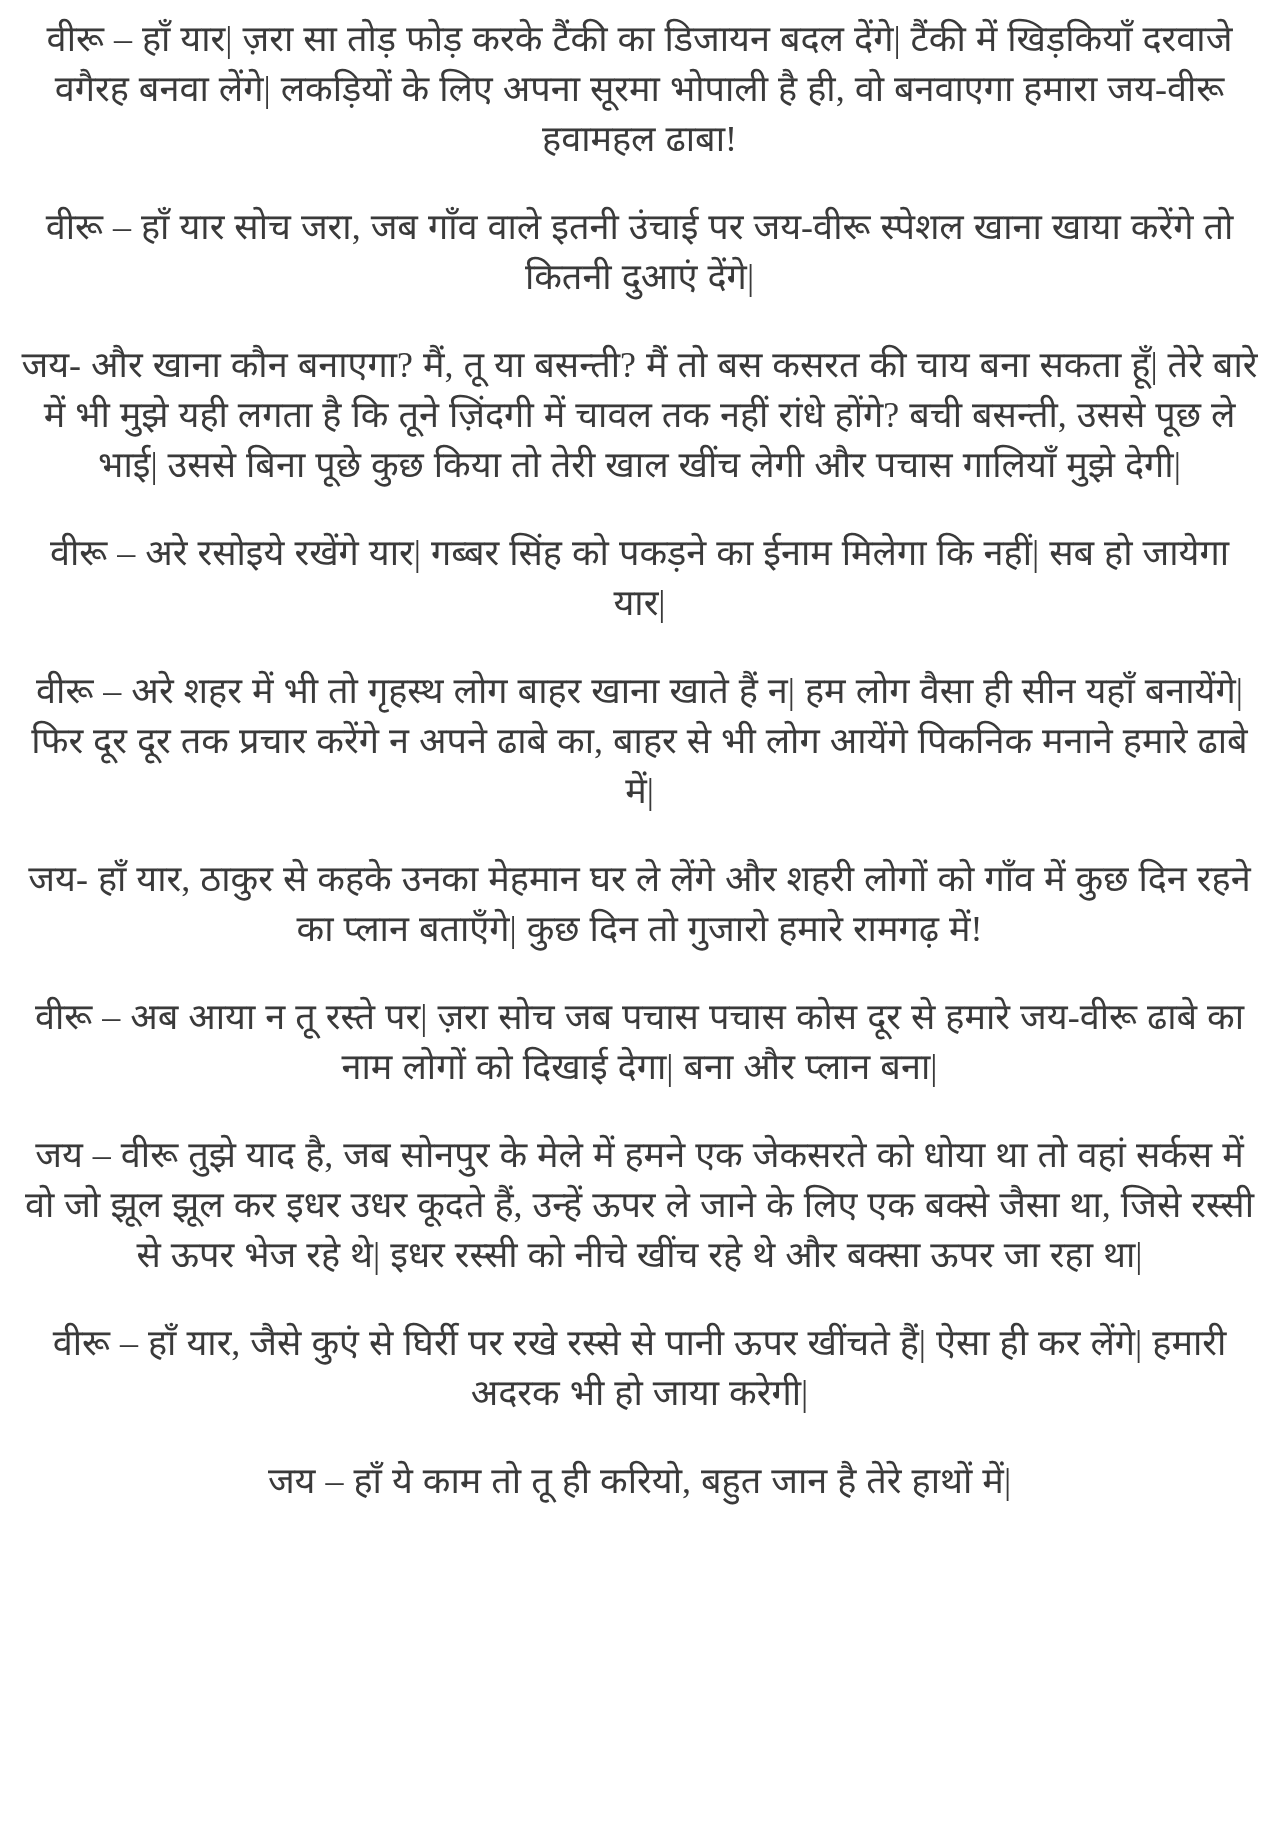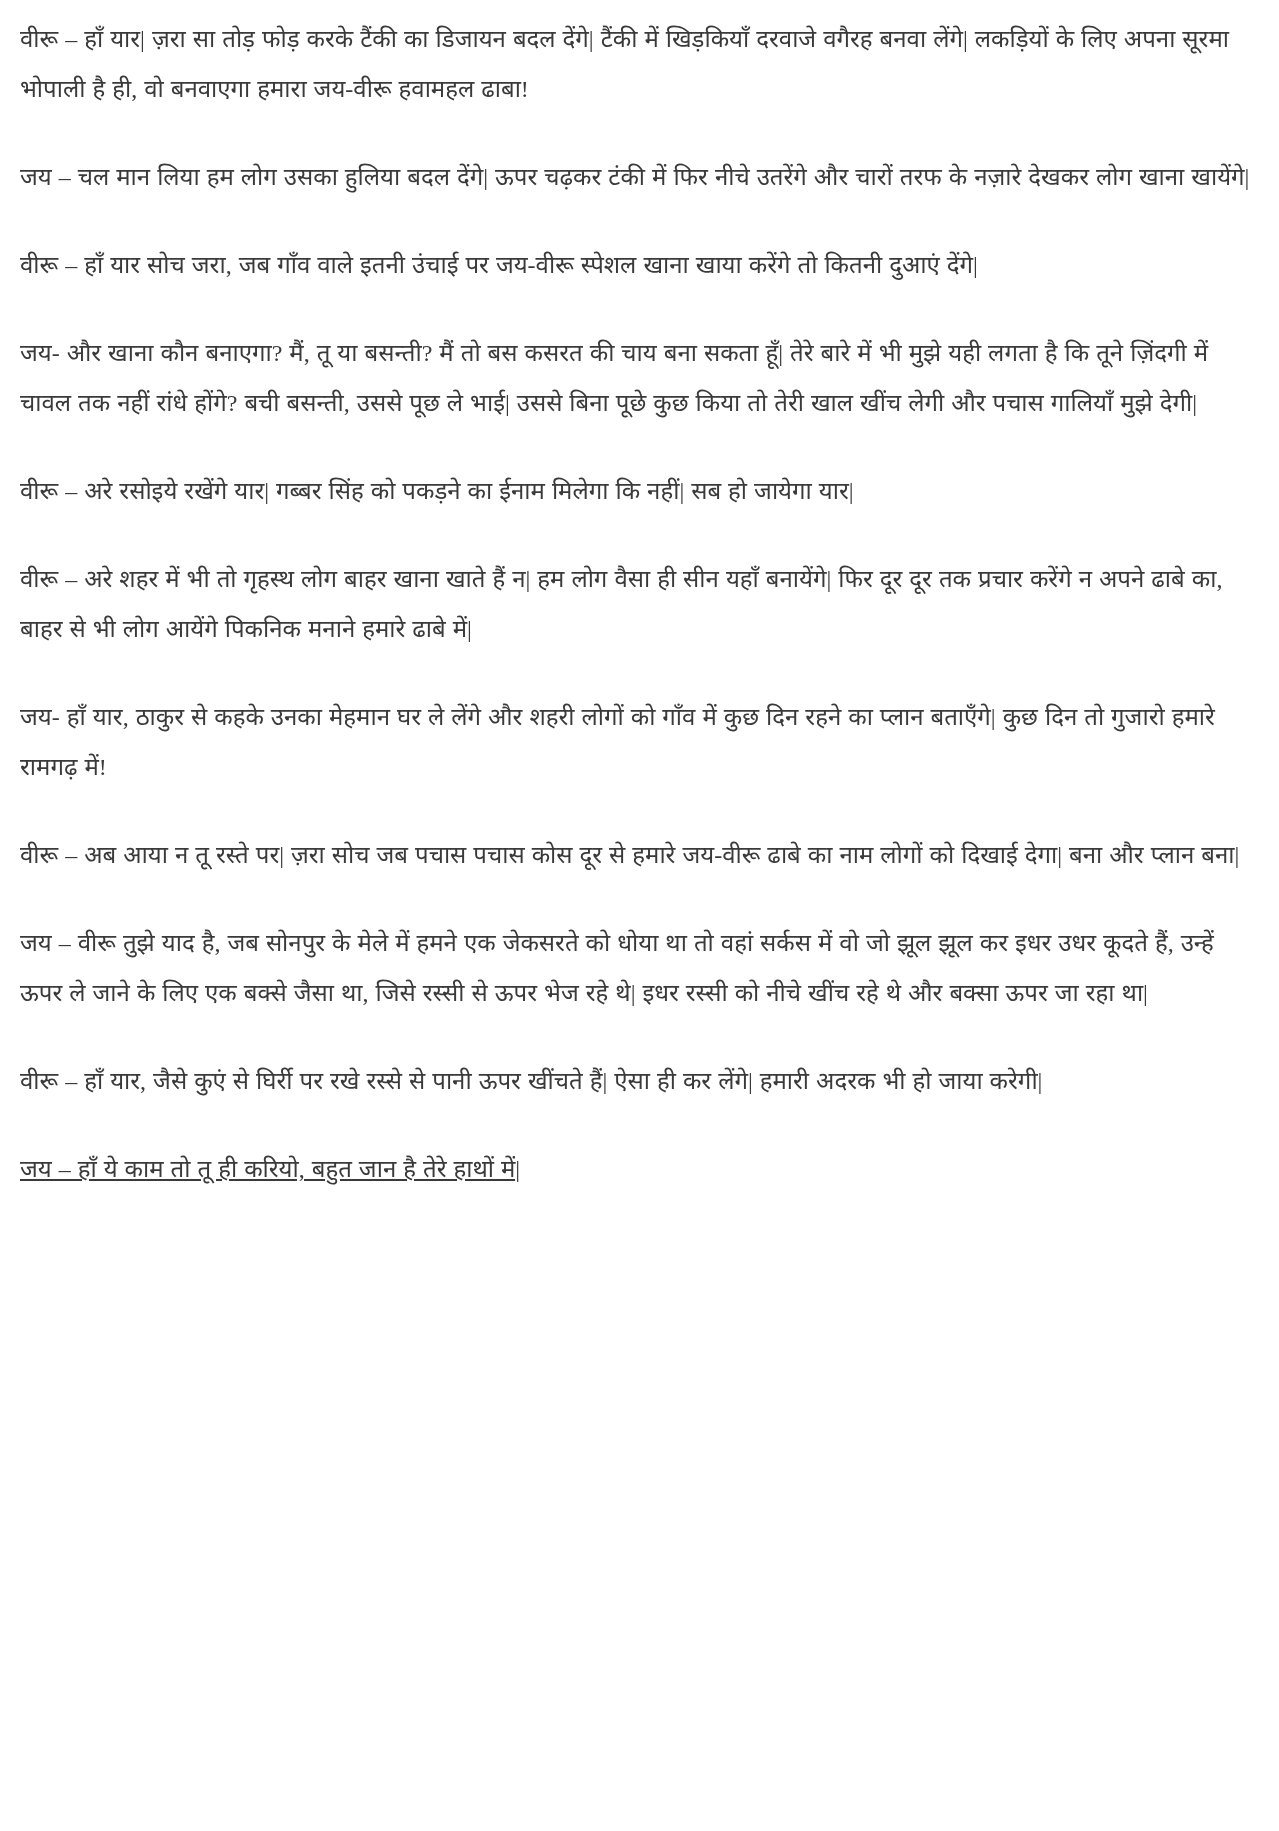--- a/index.html
+++ b/index.html
@@ -6,34 +6,33 @@
   html, body {
     background: #ffffff;
     width: 1279px;
   }
   body {
     font-family: "Liberation Serif", "DejaVu Sans", serif;
     color: #3a3a3a;
     padding: 14px 20px 20px 20px;
   }
   .doc p {
-    font-size: 24px;
+    font-size: 36px;
     line-height: 50px;
     margin: 0 0 38px 0;
-    text-align: left;
+    text-align: center;
     word-spacing: 1px;
   }
-  .doc p:last-child { margin-bottom: 0; text-decoration: underline; }
+  .doc p:last-child { margin-bottom: 0; }
 </style>
 </head>
 <body>
 
 <main class="doc">
   <p>वीरू – हाँ यार| ज़रा सा तोड़ फोड़ करके टैंकी का डिजायन बदल देंगे| टैंकी में खिड़कियाँ दरवाजे वगैरह बनवा लेंगे| लकड़ियों के लिए अपना सूरमा भोपाली है ही, वो बनवाएगा हमारा जय-वीरू हवामहल ढाबा!</p>
-  <p>जय – चल मान लिया हम लोग उसका हुलिया बदल देंगे| ऊपर चढ़कर टंकी में फिर नीचे उतरेंगे और चारों तरफ के नज़ारे देखकर लोग खाना खायेंगे|</p>
   <p>वीरू – हाँ यार सोच जरा, जब गाँव वाले इतनी उंचाई पर जय-वीरू स्पेशल खाना खाया करेंगे तो कितनी दुआएं देंगे|</p>
   <p>जय- और खाना कौन बनाएगा? मैं, तू या बसन्ती? मैं तो बस कसरत की चाय बना सकता हूँ| तेरे बारे में भी मुझे यही लगता है कि तूने ज़िंदगी में चावल तक नहीं रांधे होंगे? बची बसन्ती, उससे पूछ ले भाई| उससे बिना पूछे कुछ किया तो तेरी खाल खींच लेगी और पचास गालियाँ मुझे देगी|</p>
   <p>वीरू – अरे रसोइये रखेंगे यार| गब्बर सिंह को पकड़ने का ईनाम मिलेगा कि नहीं| सब हो जायेगा यार|</p>
   <p>वीरू – अरे शहर में भी तो गृहस्थ लोग बाहर खाना खाते हैं न| हम लोग वैसा ही सीन यहाँ बनायेंगे| फिर दूर दूर तक प्रचार करेंगे न अपने ढाबे का, बाहर से भी लोग आयेंगे पिकनिक मनाने हमारे ढाबे में|</p>
   <p>जय- हाँ यार, ठाकुर से कहके उनका मेहमान घर ले लेंगे और शहरी लोगों को गाँव में कुछ दिन रहने का प्लान बताएँगे| कुछ दिन तो गुजारो हमारे रामगढ़ में!</p>
   <p>वीरू – अब आया न तू रस्ते पर|  ज़रा सोच जब पचास पचास कोस दूर से हमारे जय-वीरू ढाबे का नाम लोगों को दिखाई देगा| बना और प्लान बना|</p>
   <p>जय – वीरू तुझे याद है, जब सोनपुर के मेले में हमने एक जेकसरते को धोया था तो वहां सर्कस में वो जो झूल झूल कर इधर उधर कूदते हैं, उन्हें ऊपर ले जाने के लिए एक बक्से जैसा था, जिसे रस्सी से ऊपर भेज रहे थे| इधर रस्सी को नीचे खींच रहे थे और बक्सा ऊपर जा रहा था|</p>
   <p>वीरू – हाँ यार, जैसे कुएं से घिर्री पर रखे रस्से से पानी ऊपर खींचते हैं| ऐसा ही कर लेंगे| हमारी अदरक भी हो जाया करेगी|</p>
   <p>जय – हाँ ये काम तो तू ही करियो, बहुत जान है तेरे हाथों में|</p>
 </main>

